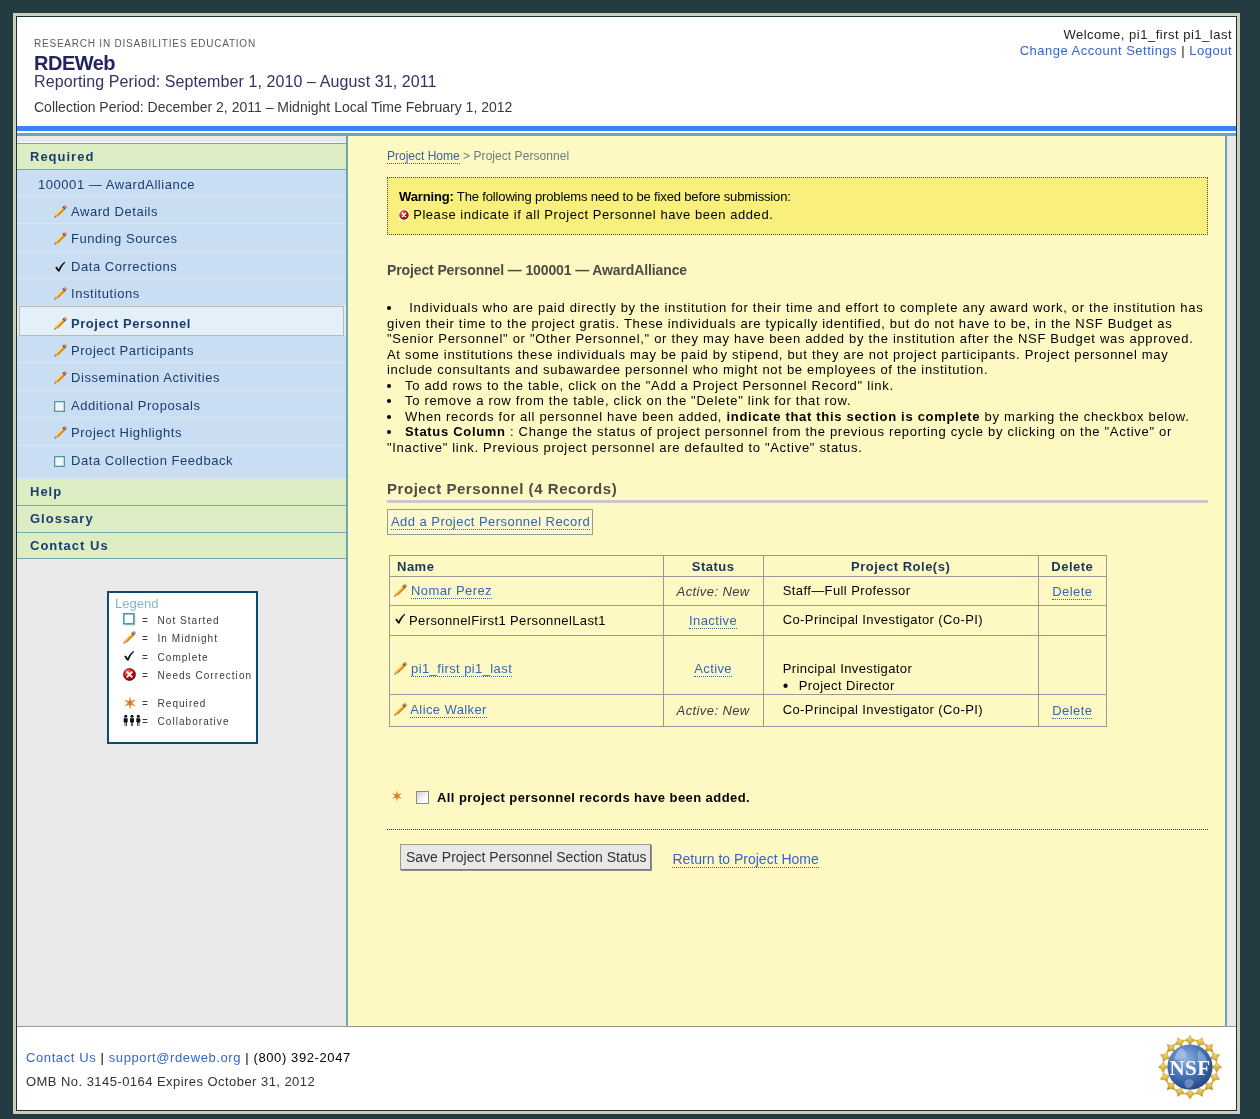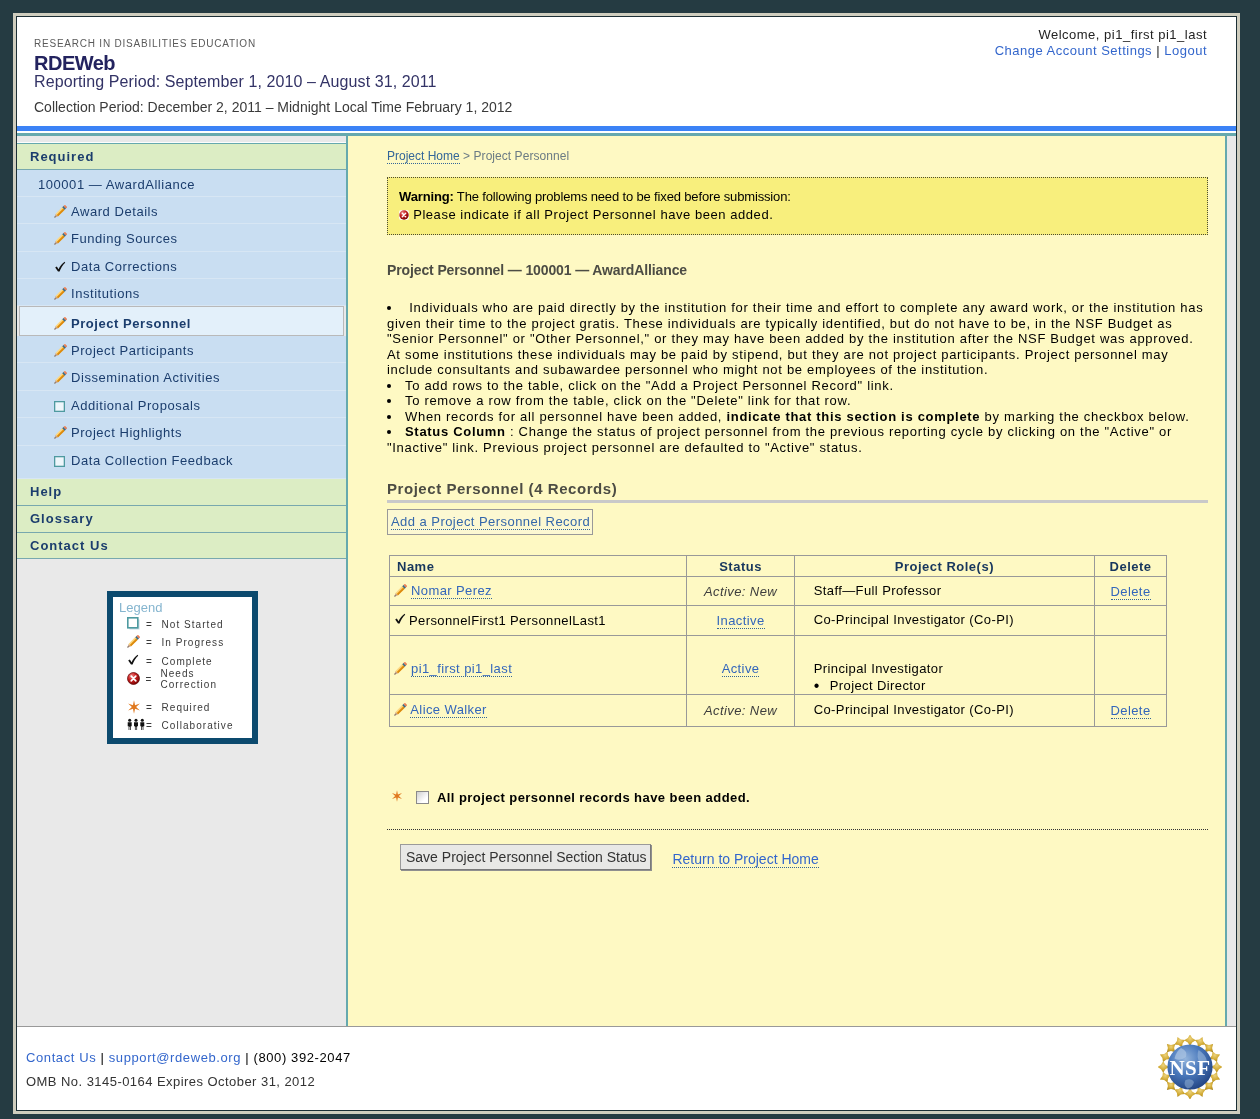--- a/index.html
+++ b/index.html
@@ -6,57 +6,57 @@
 html,body { width:1260px; height:1119px; }
 body { background:#253b42; font-family:"Liberation Sans", sans-serif; font-size:13px; color:#000; position:relative; overflow:hidden; }
 #frame { position:absolute; left:13px; top:13px; border:3px solid #cfcdbe; }
 #inner { box-sizing:border-box; width:1221px; height:1095px; border:1px solid #1c2f36; background:#fff; overflow:hidden; }
 
 #hdr { box-sizing:border-box; height:114px; background:#fff; border-bottom:5px solid #3b82f6; position:relative; }
 #hdr .small { position:absolute; left:17px; top:21px; font-size:10px; letter-spacing:0.78px; color:#5a5a5a; }
 #hdr .logo { position:absolute; left:17px; top:35px; font-size:20px; font-weight:bold; color:#23235f; letter-spacing:-0.5px; }
 #hdr .rep { position:absolute; left:17px; top:56px; font-size:16px; color:#333366; letter-spacing:0.1px; }
 #hdr .col { position:absolute; left:17px; top:82px; font-size:14px; color:#3a3a3a; }
-#hdr .welc { position:absolute; right:29px; top:10px; text-align:right; font-size:13px; color:#222; line-height:16px; letter-spacing:0.5px; }
+#hdr .welc { position:absolute; right:4px; top:10px; text-align:right; font-size:13px; color:#222; line-height:16px; letter-spacing:0.5px; }
 #hdr .welc a { color:#3366cc; text-decoration:none; }
 #gap2 { height:2px; background:#fff; }
 
 #mid { box-sizing:border-box; border-top:3px solid #66a9ae; background:#e9e9e9; height:893px; display:flex; }
 #sidebar { width:329px; }
 #main { box-sizing:border-box; background:#fef9c3; border-left:2px solid #66a9ae; border-right:2px solid #66a9ae; padding:0 17px 0 39px; width:881px; }
 #gutter { width:9px; }
 
 #navwrap { margin-top:6px; border-top:1px solid #fdfdfd; }
 ul.nav { list-style:none; border-top:1px solid #66a9ae; }
 ul.nav li { box-sizing:border-box; height:27.4px; line-height:30.4px; border-bottom:1px solid #d7e6f4; background:#c9def2; color:#1b3d6d; font-size:13px; letter-spacing:0.55px; white-space:nowrap; overflow:hidden; }
 ul.nav li.grn { line-height:28.3px; background:#dcedc4; font-weight:bold; padding-left:13px; letter-spacing:1px; border-bottom:1px solid #78a8ae; height:26.8px; line-height:25.8px; }
 ul.nav li.dkb { border-bottom:3px solid #a9bfc6; height:33.4px; line-height:30.4px; }
 ul.nav li.top { padding-left:21px; }
 ul.nav li.sub { padding-left:37px; border-bottom:1px solid #d7e6f4; }
 ul.nav li.wel { height:25.5px; line-height:26.5px; }
 ul.nav li.sel { background:#e3f0fa; font-weight:bold; height:29.5px; line-height:33px; border:1px solid #b9b9b9; margin:0 2px; padding-left:34px; }
 ul.nav li .ic { display:inline-block; width:17px; vertical-align:-2px; }
 
-#legend { box-sizing:border-box; margin:32px 0 0 90px; width:151px; height:153px; border:6px solid #0c4a6e; background:#fff; font-size:10px; color:#3a3a3a; }
+#legend { box-sizing:border-box; margin:32px 0 0 90px; width:151px; height:153px; border:2px solid #0c4a6e; background:#fff; font-size:10px; color:#3a3a3a; }
 #legend .ttl { color:#85b5cf; font-size:13px; margin:3px 0 0 6px; letter-spacing:0; line-height:15px; }
 #legend .row { margin:0 0 0 14px; height:18.3px; letter-spacing:1.05px; display:flex; align-items:center; }
 #legend .row .i { width:19px; }
 #legend .row .e { width:15.5px; }
 #legend .gap { height:10px; }
 
 .crumb { padding-top:12px; font-size:12px; color:#6b7b84; letter-spacing:0.05px; line-height:16px; }
 .crumb a { color:#336699; text-decoration:none; border-bottom:1px dotted #336699; letter-spacing:0; }
 .warn { box-sizing:border-box; margin-top:13px; border:1px dotted #4d4d33; background:#f8ef7d; padding:10px 10px 0 11px; height:58px; line-height:18px; font-size:13px; letter-spacing:0.15px; }
 h1 { margin-top:24px; font-size:14px; color:#4c4c44; letter-spacing:-0.12px; line-height:22px; }
 ul.info { margin-top:19px; list-style:disc inside; line-height:15.5px; letter-spacing:0.69px; }
 h2 { margin-top:25px; font-size:15px; color:#4c4c44; letter-spacing:0.55px; line-height:17px; }
 .rule { margin-top:3px; height:3px; background:#c9c9c9; }
 .addbox { display:inline-block; margin-top:6px; border:1px solid #999; background:#fcf8d2; padding:4px 2px 4px 3px; line-height:16px; }
 .addbox a { color:#3366aa; text-decoration:none; border-bottom:1px dotted #336699; letter-spacing:0.45px; }
-table.ppl { margin-top:20px; margin-left:2px; border-collapse:collapse; width:778px; letter-spacing:0.4px; }
+table.ppl { margin-top:20px; margin-left:2px; border-collapse:collapse; width:718px; letter-spacing:0.4px; }
 table.ppl th, table.ppl td { border:1px solid #999; font-size:13px; }
 table.ppl th { font-weight:bold; color:#17365d; height:20px; letter-spacing:0.5px; }
 table.ppl td { vertical-align:middle; }
 td.c-name { text-align:left; padding-left:4px;margin-top:48px; }
 .c-stat { text-align:center; }
 th.c-role { text-align:center; }
 td.c-role { text-align:left; padding-left:19px; line-height:16.5px; }
 .c-del { text-align:center; }
 table.ppl a { color:#3366bb; text-decoration:none; border-bottom:1px dotted #336699; }
 table.ppl .it { font-style:italic; color:#3d3d3d; }
@@ -200,21 +200,21 @@
                   <polygon points="0.3,12.7 0.9,11.0 2.0,12.1" fill="#5a5a5a"></polygon>
                   <polygon points="1.7,8.9 8.3,2.3 10.7,4.7 4.1,11.3" fill="#f9b53c"></polygon>
                   <polygon points="2.9,10.1 9.5,3.5 10.7,4.7 4.1,11.3" fill="#db8a10"></polygon>
                   <polygon points="1.7,8.9 8.3,2.3 9.1,3.1 2.5,9.7" fill="#fde093"></polygon>
                   <polygon points="8.3,2.3 9.5,1.1 11.9,3.5 10.7,4.7" fill="#2f6079"></polygon>
                   <polygon points="8.9,1.7 9.5,1.1 11.9,3.5 11.3,4.1" fill="#4f86a5"></polygon>
                   <path d="M9.5,1.1 L10.3,0.3 Q10.9,-0.2 11.5,0.4 L12.6,1.5 Q13.2,2.1 12.7,2.7 L11.9,3.5 Z" fill="#e4764f"></path>
                   <path d="M9.9,0.7 L10.3,0.3 Q10.9,-0.2 11.5,0.4 L12.0,0.9 L11.0,1.8 Z" fill="#f09a72"></path>
                 </svg></span>
               <span class="e">=</span>
-              <span>In Progress</span>
+              <span>In Midnight</span>
             </div>
         <div class="row">
               <span class="i"><svg width="12" height="12" viewBox="0 0 12 12">
                   <path d="M1.2,6.6 L2.8,5.4 L4.6,8.2 C5.8,5.4 8.2,2.4 10.6,0.8 L11.2,1.8 C8.8,4.0 6.6,7.4 5.6,10.6 L4.0,10.6 Z" fill="#111"></path>
                 </svg></span>
               <span class="e">=</span>
               <span>Complete</span>
             </div>
         <div class="row">
               <span class="i"><svg width="13" height="13" viewBox="0 0 13 13">

